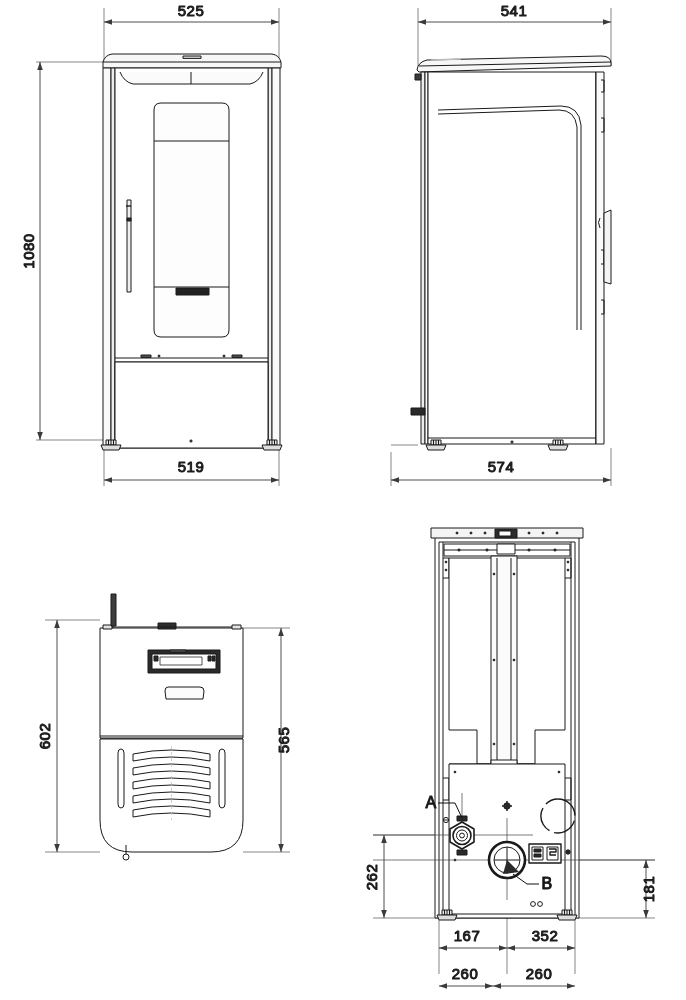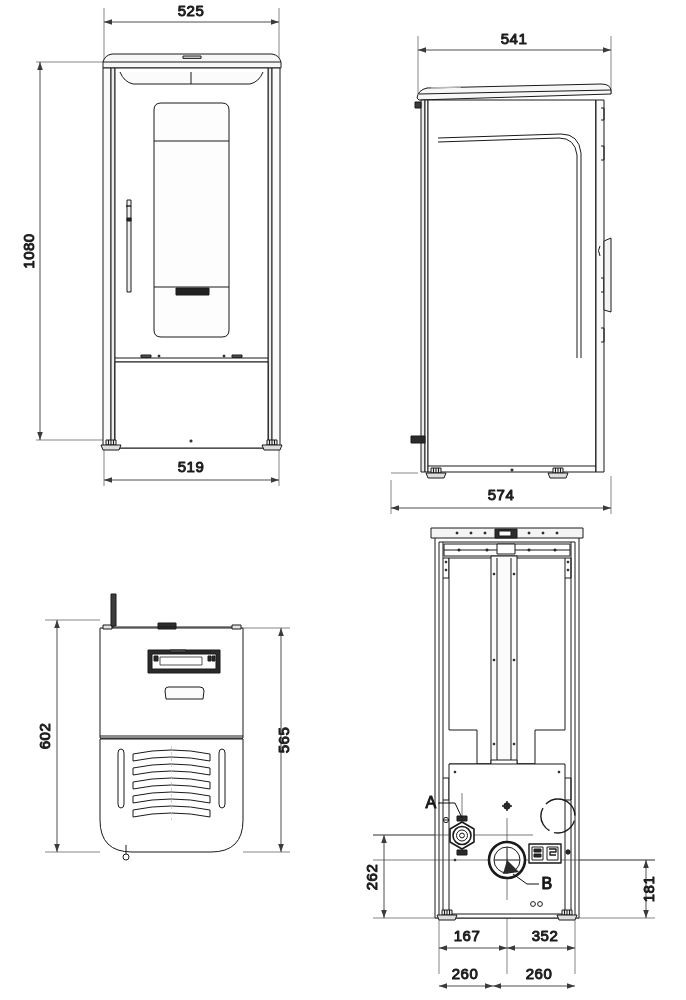--- a/index.html
+++ b/index.html
@@ -13,21 +13,21 @@
   .dimtext{
     font-family:"Liberation Sans","DejaVu Sans",sans-serif;
     font-size:15px;fill:#2b2b2b;letter-spacing:0.5px;
   }
   .calloutText{
     font-family:"Liberation Sans","DejaVu Sans",sans-serif;
     font-size:16px;fill:#111;letter-spacing:0.5px;
   }
   .view{position:absolute;}
   #view-front{left:0;top:0;width:343px;height:500px;}
-  #view-side{left:343px;top:0;width:343px;height:500px;margin-top:28px;}
+  #view-side{left:343px;top:0;width:343px;height:500px;}
   #view-top{left:0;top:500px;width:343px;height:500px;}
   #view-rear{left:343px;top:500px;width:343px;height:500px;}
 </style>
 </head>
 <body>
 
 <div class="sheet">
 
   <div class="view" id="view-front">
     <svg width="343" height="500" viewBox="0 0 343 500">

